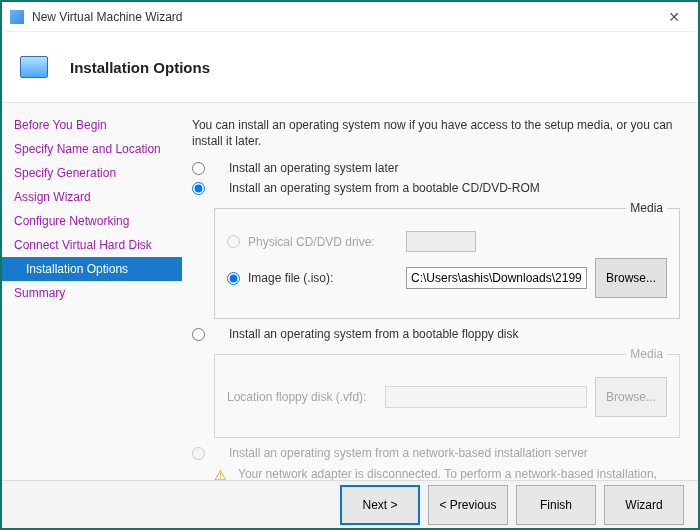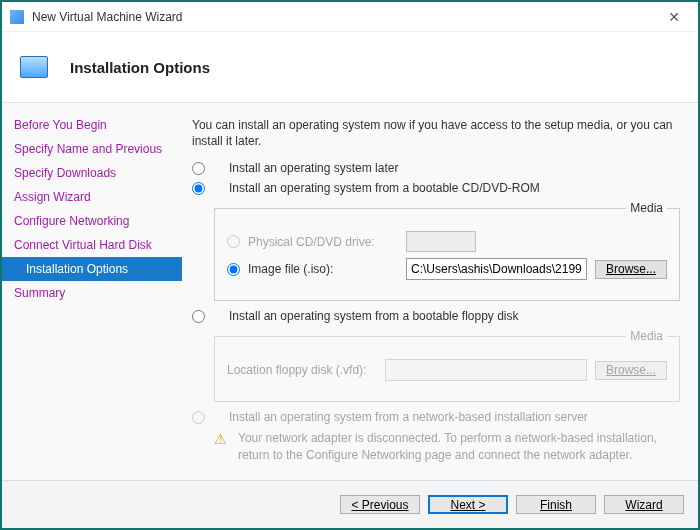--- a/index.html
+++ b/index.html
@@ -24,21 +24,21 @@
   .opt.disabled { color: #a5a5a5; }
   fieldset.media { border: 1px solid #ccc; margin: 4px 0 8px 22px; padding: 10px 12px 14px 12px; }
   fieldset.media.disabled { border-color: #d8d8d8; }
   fieldset.media legend { font-size: 12px; color: #333; padding: 0 4px; text-align: right; }
   fieldset.media.disabled legend { color: #aaa; }
   .row { display: flex; align-items: center; gap: 8px; margin: 6px 0; }
   .row .lbl { width: 150px; }
   .row input[type=text] { flex: 1; height: 22px; border: 1px solid #999; padding: 0 4px; font-size: 12px; min-width: 0; }
   .row input[type=text].disabled { border-color: #d6d6d6; background: #f4f4f4; color: #aaa; }
   .row select.fake { width: 70px; height: 21px; border: 1px solid #aaa; background: #e8e8e8; color:#aaa; appearance: none; }
-  .btn { height: 19px; min-width: 70px; border: 1px solid #adadad; background: #e1e1e1; font-size: 12px; cursor: pointer; padding: 0 10px; text-decoration: underline; }
+  .btn { height: 40px; min-width: 70px; border: 1px solid #adadad; background: #e1e1e1; font-size: 12px; cursor: pointer; padding: 0 10px; }
   .btn.disabled { color: #a5a5a5; background: #efefef; border-color: #d0d0d0; }
   .row.disabled { color: #a5a5a5; }
   .warn-msg { display: flex; gap: 8px; margin: 4px 0 0 22px; color: #a5a5a5; line-height: 1.35; }
   .warn-ico { width: 16px; height: 14px; display: inline-block; color: #d9a400; font-size: 14px; flex-shrink: 0; }
   .footer { height: 48px; border-top: 1px solid #ddd; background: #f4f4f4; display: flex; align-items: center; justify-content: flex-end; gap: 8px; padding: 0 14px; }
   .footer .btn { min-width: 80px; background: #e7e7e7; }
   .footer .btn.primary { border: 2px solid #0a74d8; background: #e7e7e7; }
 </style>
 </head>
 <body>
@@ -53,22 +53,22 @@
 
   <div class="header">
     <div class="monitor-ico"></div>
     <h1>Installation Options</h1>
   </div>
   <div class="divider-top"></div>
 
   <div class="body">
     <div class="sidebar">
       <div class="sidebar-item">Before You Begin</div>
-      <div class="sidebar-item">Specify Name and Previous</div>
-      <div class="sidebar-item">Specify Downloads</div>
+      <div class="sidebar-item">Specify Name and Location</div>
+      <div class="sidebar-item">Specify Generation</div>
       <div class="sidebar-item">Assign Wizard</div>
       <div class="sidebar-item">Configure Networking</div>
       <div class="sidebar-item">Connect Virtual Hard Disk</div>
       <div class="sidebar-item active">Installation Options</div>
       <div class="sidebar-item">Summary</div>
     </div>
 
     <div class="content">
       <p class="intro">You can install an operating system now if you have access to the setup media, or you can install it later.</p>
 
@@ -116,18 +116,18 @@
         <span>Install an operating system from a network-based installation server</span>
       </label>
       <div class="warn-msg">
         <span class="warn-ico">⚠</span>
         <span>Your network adapter is disconnected. To perform a network-based installation, return to the Configure Networking page and connect the network adapter.</span>
       </div>
     </div>
   </div>
 
   <div class="footer">
+    <button class="btn primary">Next &gt;</button>
     <button class="btn">&lt; Previous</button>
-    <button class="btn primary">Next &gt;</button>
     <button class="btn">Finish</button>
     <button class="btn">Wizard</button>
   </div>
 </div>
 
 </body></html>

